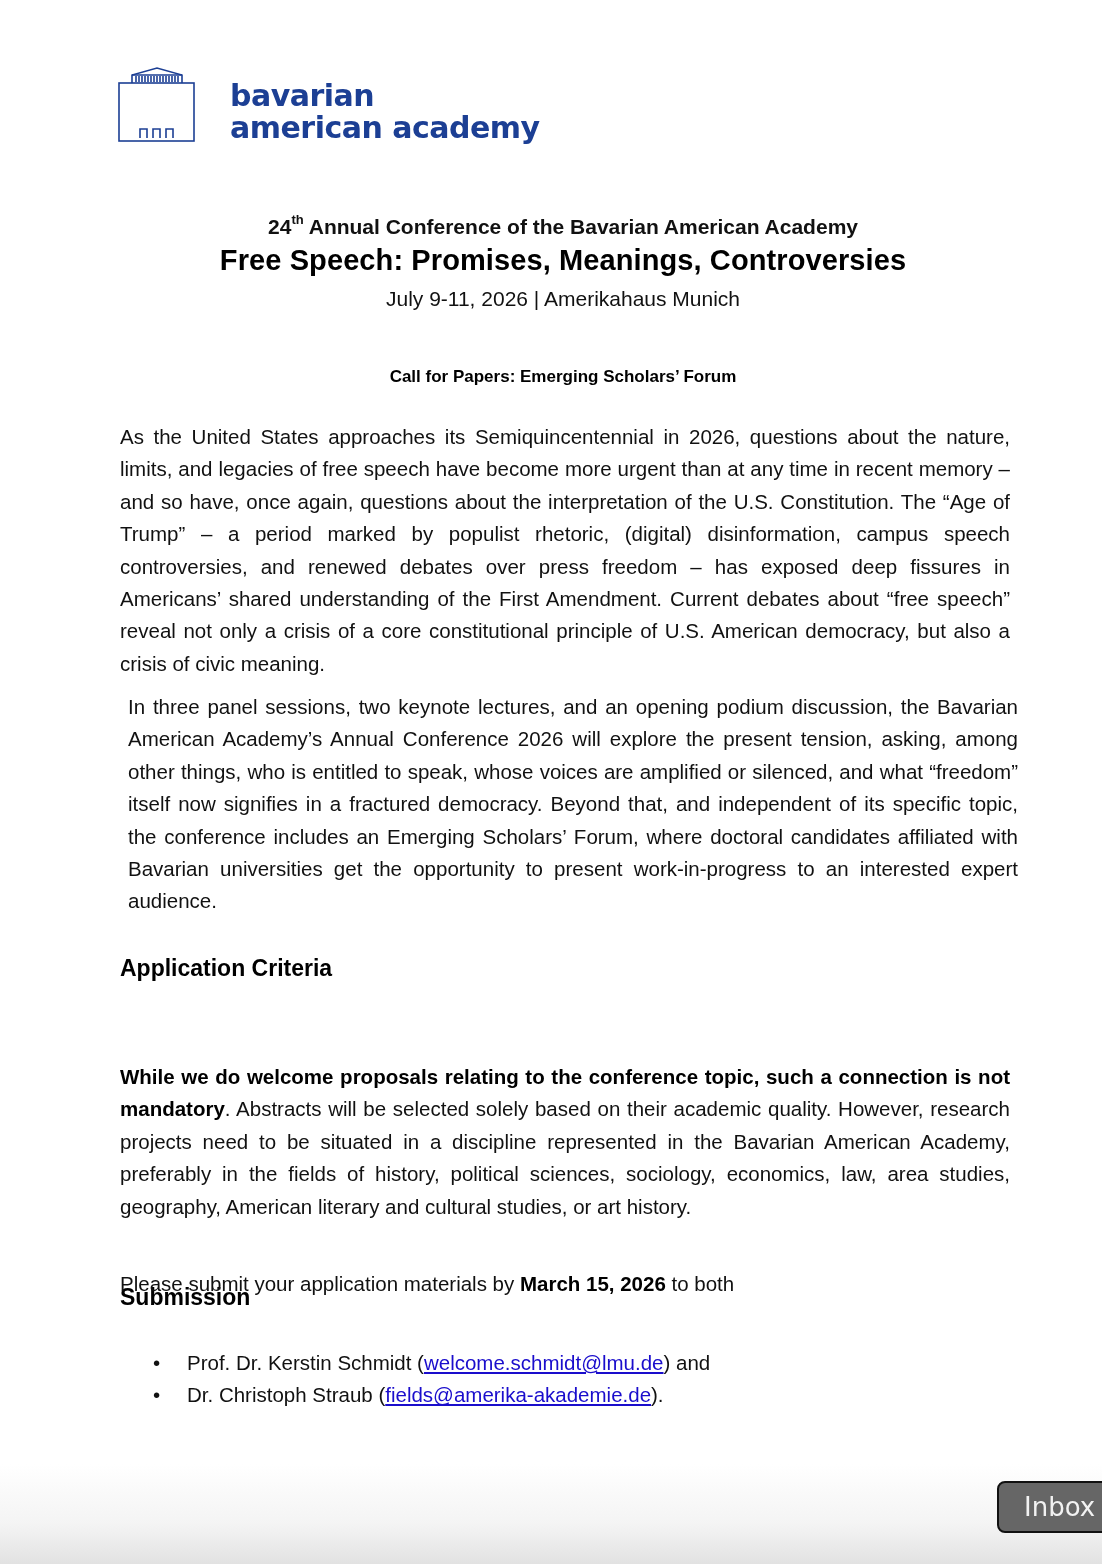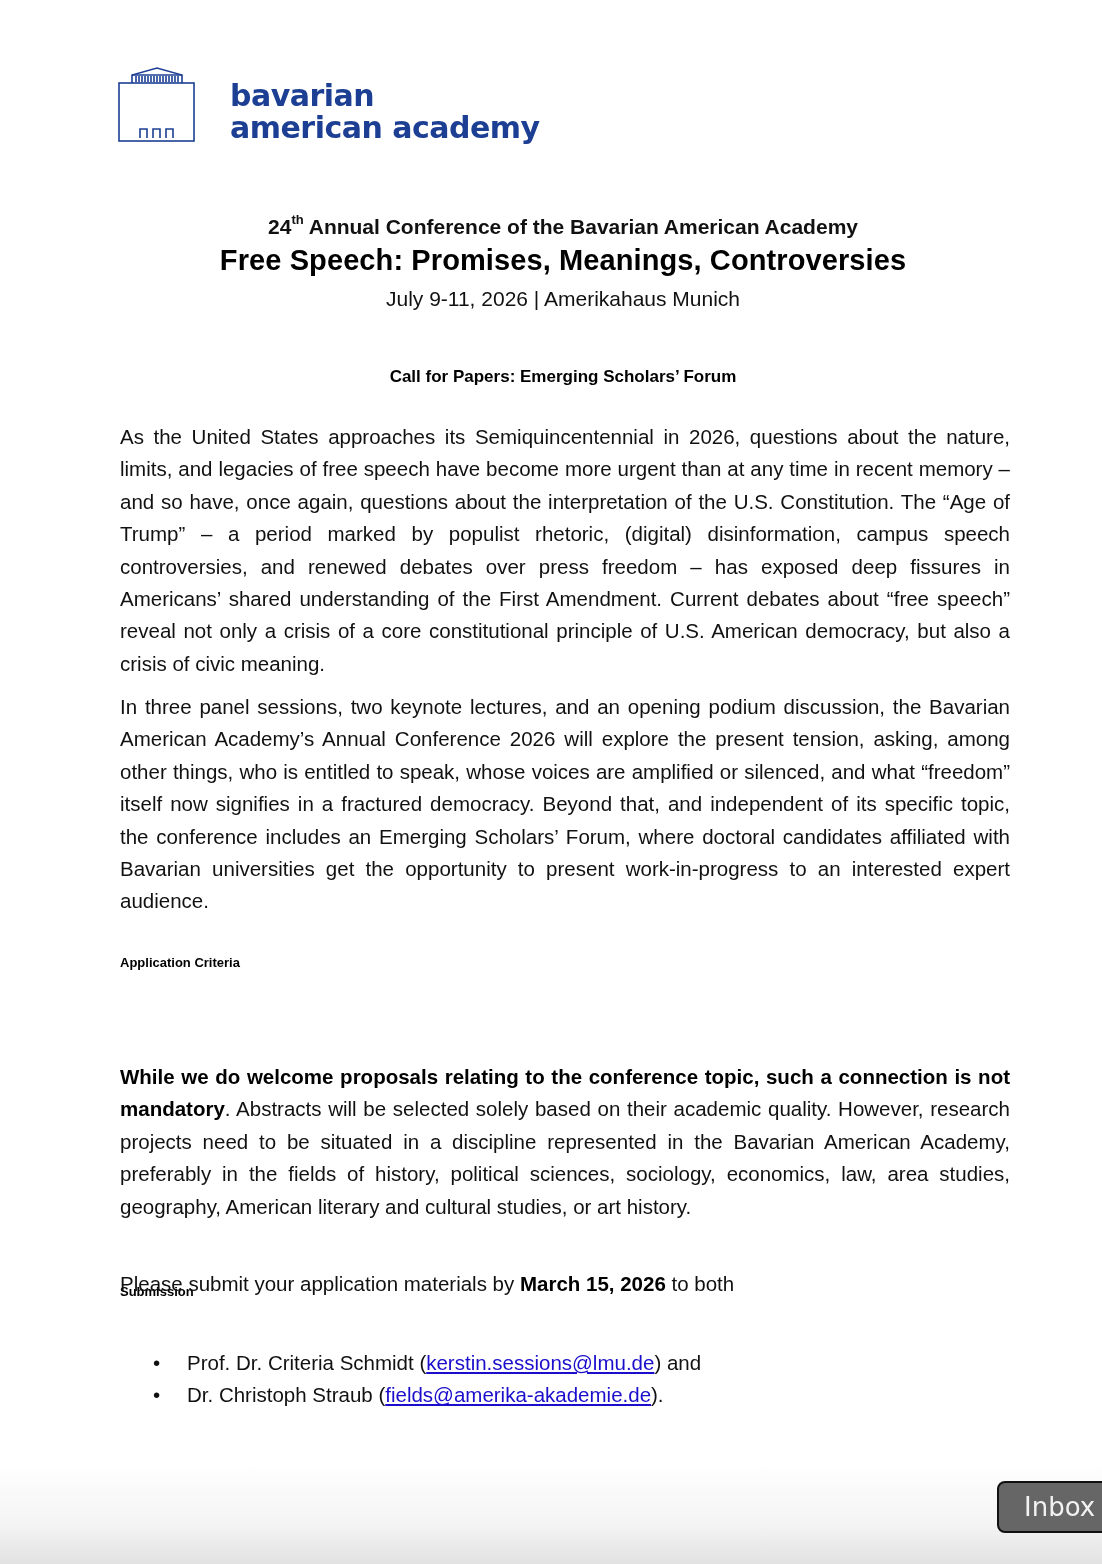--- a/index.html
+++ b/index.html
@@ -25,22 +25,22 @@
     .conf-line sup { font-size: 13px; position: relative; top: -2px; }
     .title { top: 244px; font-size: 29px; font-weight: 700; color: #000; letter-spacing: 0.1px; }
     .dates { top: 287px; font-size: 21px; color: #111; }
     .cfp { top: 367px; font-size: 17px; font-weight: 700; color: #000; }
 
     
     .text-block { position: absolute; left: 120px; width: 890px; font-size: 20.5px; line-height: 32.4px;
       text-align: justify; color: #111; }
     .text-block p { margin: 0; }
     .p1 { top: 421px; }
-    .p2 { top: 691px; }
-    .section-h { position: absolute; left: 120px; font-size: 13px; font-weight: 700; color: #000; }
+    .p2 { top: 691px; margin-left: 8px; }
+    .section-h { position: absolute; left: 120px; font-size: 23px; font-weight: 700; color: #000; }
     .h-crit { top: 955px; }
     .p3 { top: 985px; }
     .p4 { top: 1061px; }
     .h-sub { top: 1284px; }
     .p5 { top: 1268px; }
     .b { font-weight: 700; color: #000; }
 
     .contacts { position: absolute; left: 120px; top: 1347px; list-style: none; margin: 0; padding: 0;
       font-size: 20.5px; line-height: 32.4px; }
     .contacts li { position: relative; padding-left: 67px; }
@@ -112,21 +112,21 @@
   </div>
 
   <div class="section-h h-sub">Submission</div>
   <div class="text-block p5">
     <p><span>Please submit your application materials by </span><span class="b">March 15, 2026</span><span> to both</span></p>
   </div>
 
   <ul class="contacts">
     <li>
       <span class="bullet">•</span>
-      <span>Prof. Dr. Criteria Schmidt (</span><a>kerstin.sessions@lmu.de</a><span>) and</span>
+      <span>Prof. Dr. Kerstin Schmidt (</span><a>welcome.schmidt@lmu.de</a><span>) and</span>
     </li>
     <li>
       <span class="bullet">•</span>
       <span>Dr. Christoph Straub (</span><a>fields@amerika-akademie.de</a><span>).</span>
     </li>
   </ul>
 
   <div class="bottom-fade"></div>
   <div class="inbox-btn">Inbox</div>
 </div>

